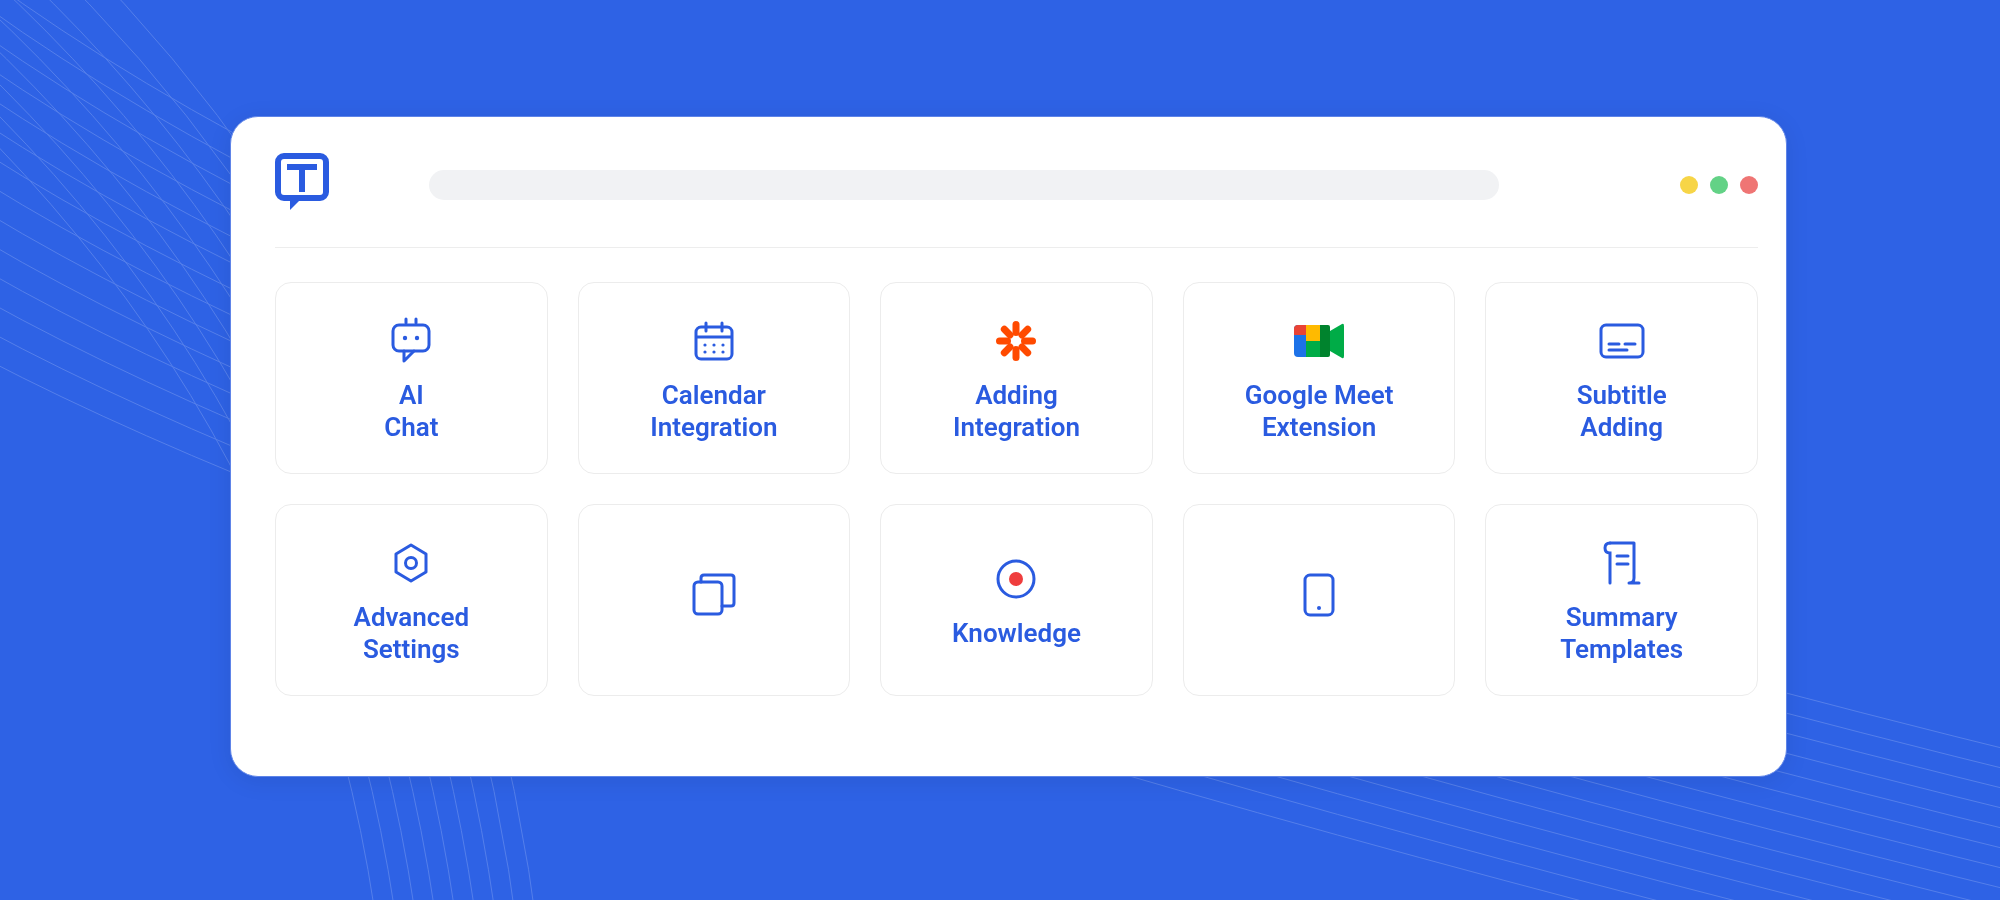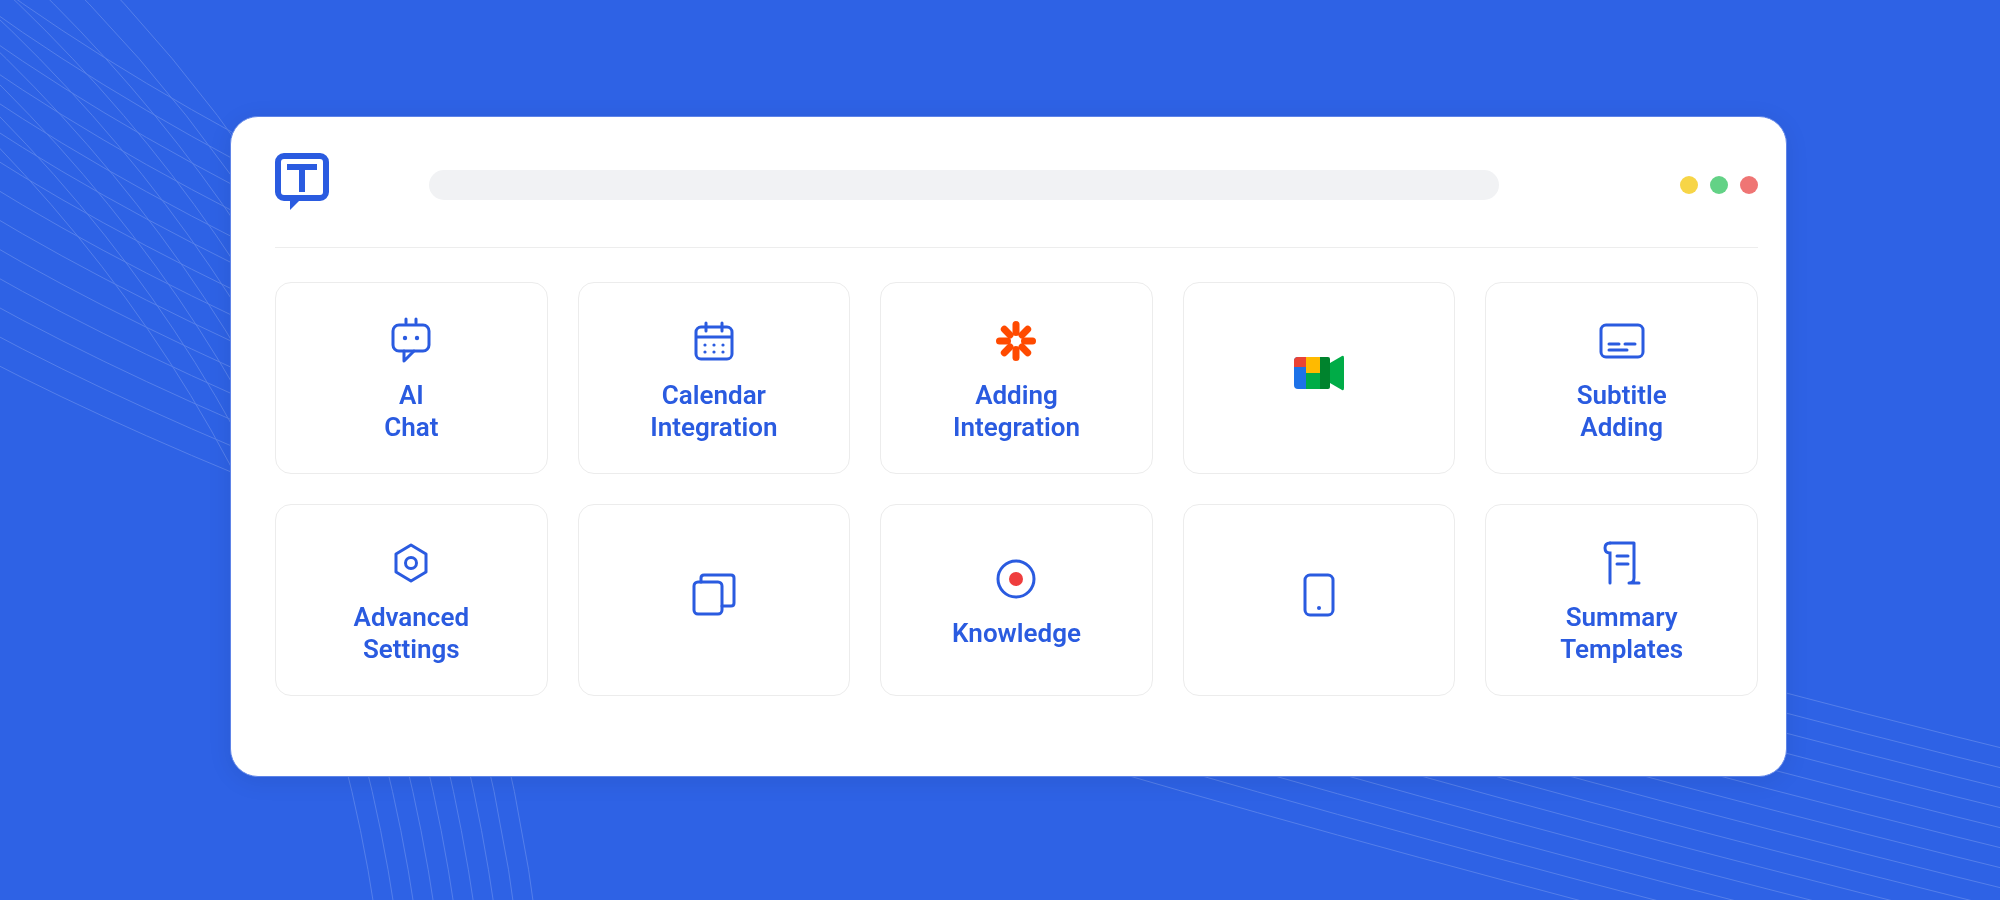--- a/index.html
+++ b/index.html
@@ -207,20 +207,22 @@
       <span class="icon-wrap">
         <svg width="50" height="40" viewBox="0 0 50 40">
           <path d="M 4 4 L 12 4 L 12 36 L 4 36 Q 0 36 0 32 L 0 8 Q 0 4 4 4 Z" fill="#1d72e8"></path>
           <path d="M 0 8 Q 0 4 4 4 L 12 4 L 12 14 L 0 14 Z" fill="#ea4335"></path>
           <rect x="12" y="4" width="14" height="16" fill="#ffba00"></rect>
           <rect x="12" y="20" width="14" height="16" fill="#00ac47"></rect>
           <path d="M 26 4 L 34 4 Q 36 4 36 6 L 36 34 Q 36 36 34 36 L 26 36 Z" fill="#00832d"></path>
           <path d="M 36 10 L 48 3 Q 50 2 50 5 L 50 35 Q 50 38 48 37 L 36 30 Z" fill="#00ac47"></path>
         </svg>
       </span>
+      <div class="label">Google Meet
+Extension</div>
     </div>
 
     <div class="card">
       <span class="icon-wrap">
         <svg width="48" height="38" viewBox="0 0 48 38" fill="none">
           <rect x="3" y="3" width="42" height="32" rx="5" stroke="#2a5be0" stroke-width="3"></rect>
           <path d="M 11 22 L 21 22" stroke="#2a5be0" stroke-width="3" stroke-linecap="round"></path>
           <path d="M 27 22 L 37 22" stroke="#2a5be0" stroke-width="3" stroke-linecap="round"></path>
           <path d="M 11 28 L 29 28" stroke="#2a5be0" stroke-width="3" stroke-linecap="round"></path>
         </svg>

